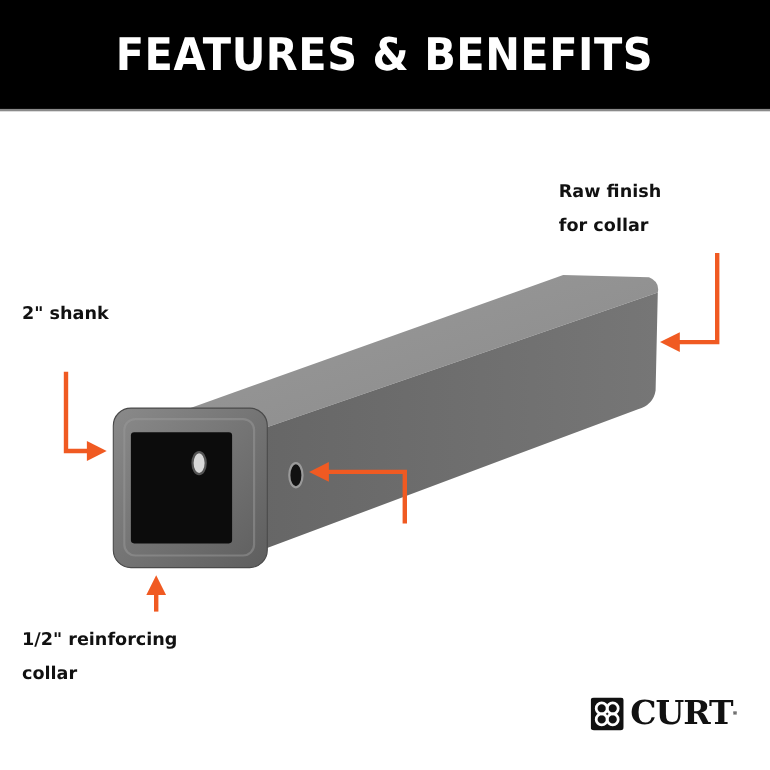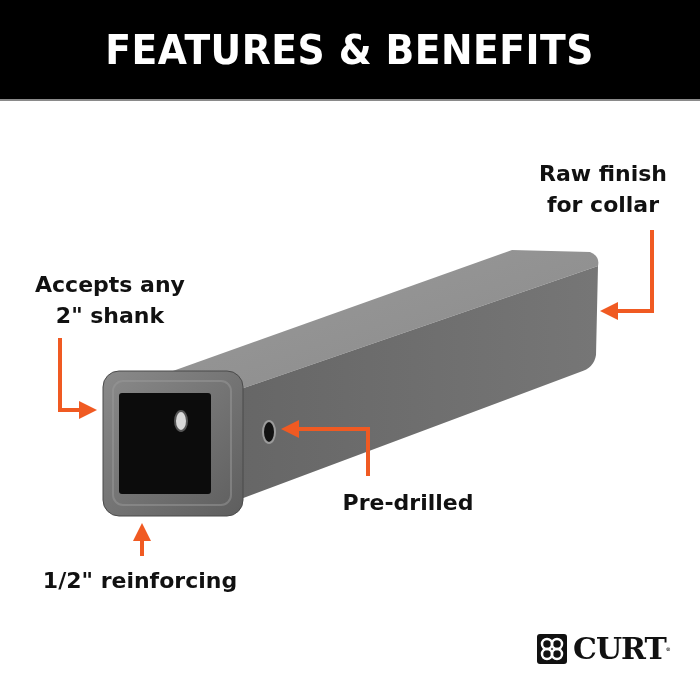--- a/index.html
+++ b/index.html
@@ -1,19 +1,19 @@
 <!DOCTYPE html>
 <html><head>
 <meta charset="utf-8">
 <style>
   html, body { margin:0; padding:0; }
   body { width:700px; height:700px; background:#ffffff; position:relative; overflow:hidden; font-family:"DejaVu Sans", sans-serif; }
   .header { position:absolute; left:0; top:0; width:700px; height:99px; background:#000; display:flex; align-items:center; justify-content:center; border-bottom:2px solid #8a8a8a; }
   .header h1 { margin:0; color:#fff; font-family:"DejaVu Sans", sans-serif; font-weight:bold; font-size:41px; letter-spacing:0.5px; transform:scaleX(0.92); }
-  .label { position:absolute; text-align:center; color:#111; font-weight:bold; font-size:22px; line-height:31px; font-family:"DejaVu Sans", sans-serif; }
+  .label { position:absolute; text-align:left; color:#111; font-weight:bold; font-size:16px; line-height:31px; font-family:"DejaVu Sans", sans-serif; }
   .label span { display:block; white-space:nowrap; }
   svg.art { position:absolute; left:0; top:0; }
   .logo { position:absolute; left:537px; top:634px; display:flex; align-items:center; gap:6px; }
   .logo-text { font-family:"DejaVu Serif", serif; font-weight:bold; font-size:30px; color:#111; letter-spacing:-1px; line-height:30px; }
   .logo-text small { font-size:5px; vertical-align:top; }
 </style>
 </head>
 <body>
 
 <div class="header">
@@ -66,30 +66,29 @@
     <polygon points="142,523 133,541 151,541"></polygon>
   </g>
 </svg>
 
 <div class="label" style="left:508px; top:158px; width:190px;">
   <span>Raw finish</span>
   <span>for collar</span>
 </div>
 
 <div class="label" style="left:20px; top:269px; width:180px;">
-  <span>Accepts any</span>
   <span>2" shank</span>
 </div>
 
 <div class="label" style="left:308px; top:487px; width:200px;">
-  <span>Pre-drilled</span>
 </div>
 
 <div class="label" style="left:20px; top:565px; width:240px;">
   <span>1/2" reinforcing</span>
+  <span>collar</span>
 </div>
 
 <div class="logo">
   <svg width="30" height="30" viewBox="0 0 30 30">
     <rect x="0" y="0" width="30" height="30" rx="3" fill="#111"></rect>
     <g fill="none" stroke="#fff" stroke-width="2.5">
       <circle cx="10" cy="10" r="5"></circle>
       <circle cx="20" cy="10" r="5"></circle>
       <circle cx="10" cy="20" r="5"></circle>
       <circle cx="20" cy="20" r="5"></circle>

